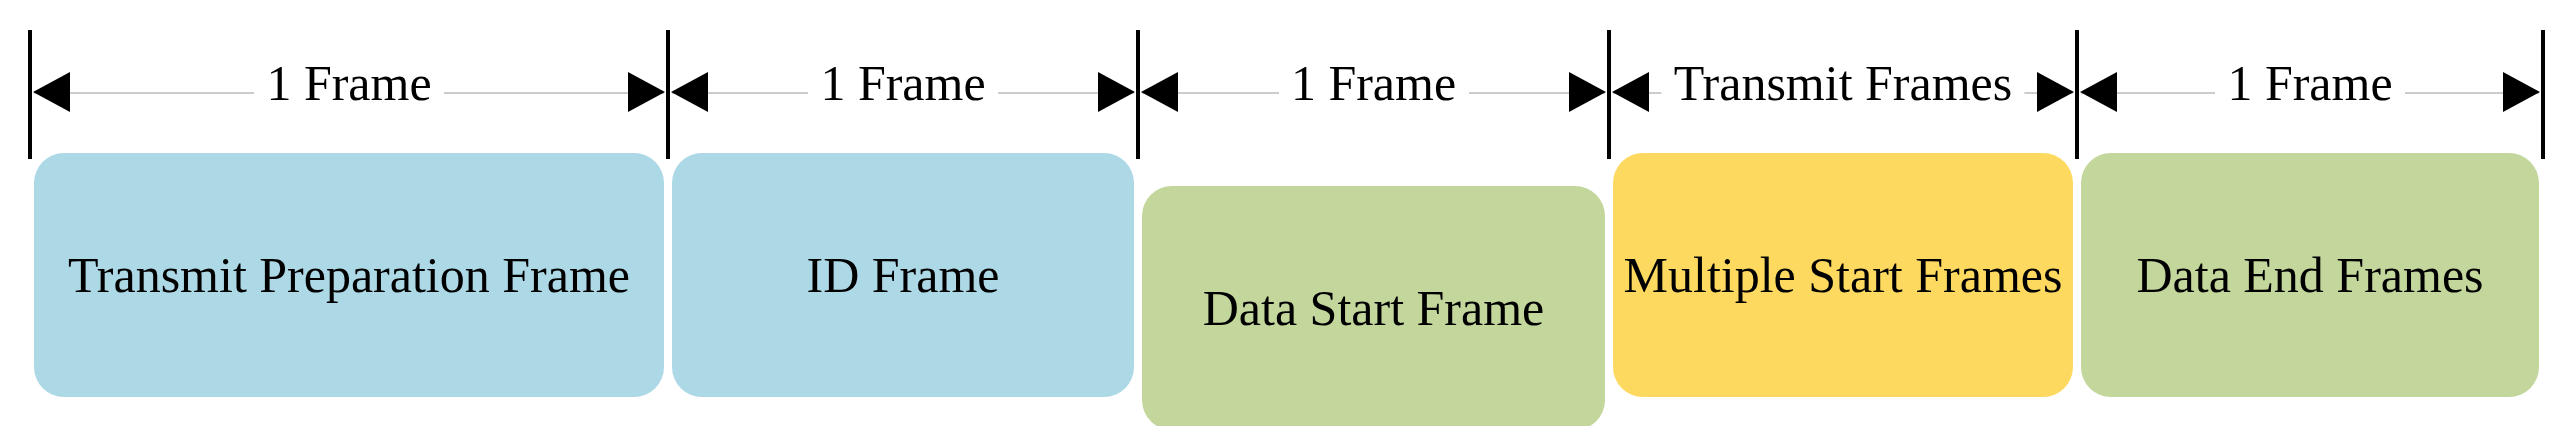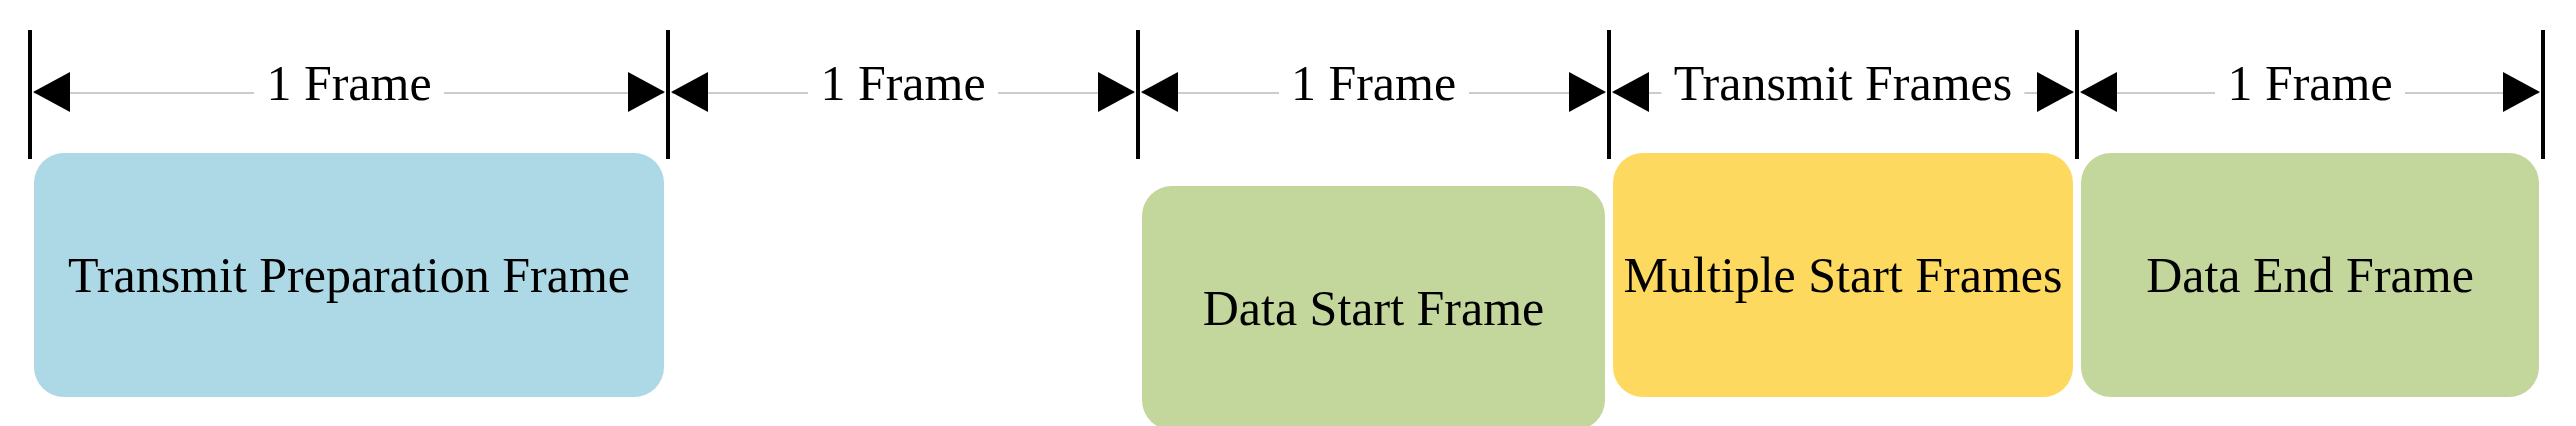--- a/index.html
+++ b/index.html
@@ -63,20 +63,23 @@
   </div>
 
   <div class="section s2">
     <div class="dim">
       <span class="tick tick-left"></span>
       <span class="dimline"></span>
       <span class="arrow arrow-left"></span>
       <span class="dimlabel">1 Frame</span>
       <span class="arrow arrow-right"></span>
     </div>
+    <div class="box" style="background-color: rgb(173, 216, 230);">
+      <span class="boxlabel">ID Frame</span>
+    </div>
   </div>
 
   <div class="section s3">
     <div class="dim">
       <span class="tick tick-left"></span>
       <span class="dimline"></span>
       <span class="arrow arrow-left"></span>
       <span class="dimlabel">1 Frame</span>
       <span class="arrow arrow-right"></span>
     </div>
@@ -101,18 +104,18 @@
   <div class="section s5">
     <div class="dim">
       <span class="tick tick-left"></span>
       <span class="tick tick-right"></span>
       <span class="dimline"></span>
       <span class="arrow arrow-left"></span>
       <span class="dimlabel">1 Frame</span>
       <span class="arrow arrow-right"></span>
     </div>
     <div class="box" style="background-color: rgb(195, 214, 155);">
-      <span class="boxlabel">Data End Frame</span>
+      <span class="boxlabel">Data End Frames</span>
     </div>
   </div>
 
 </div>
 
 
 </body></html>

